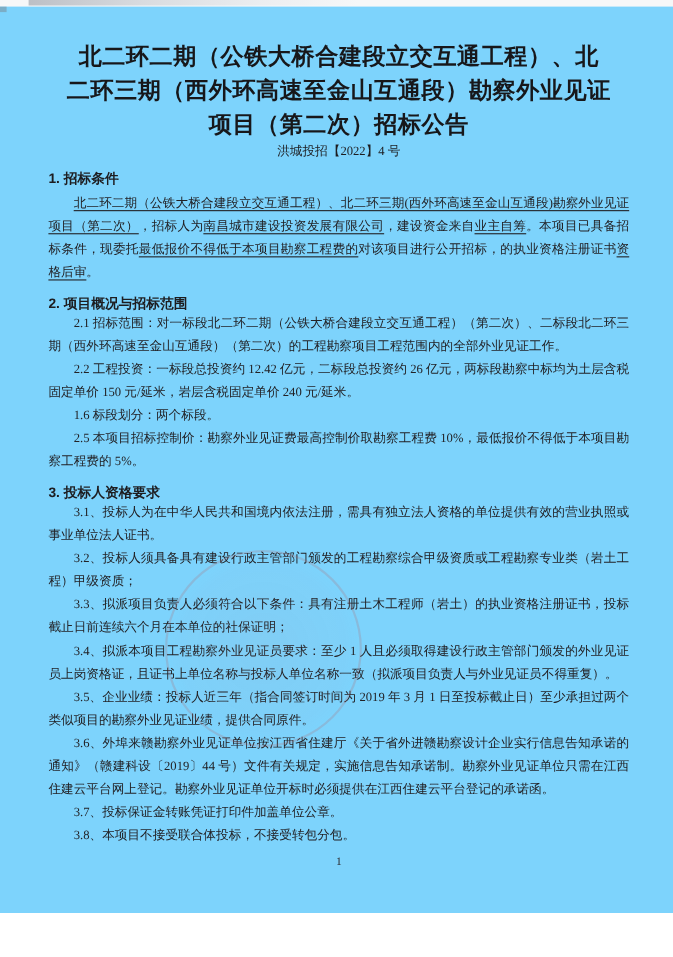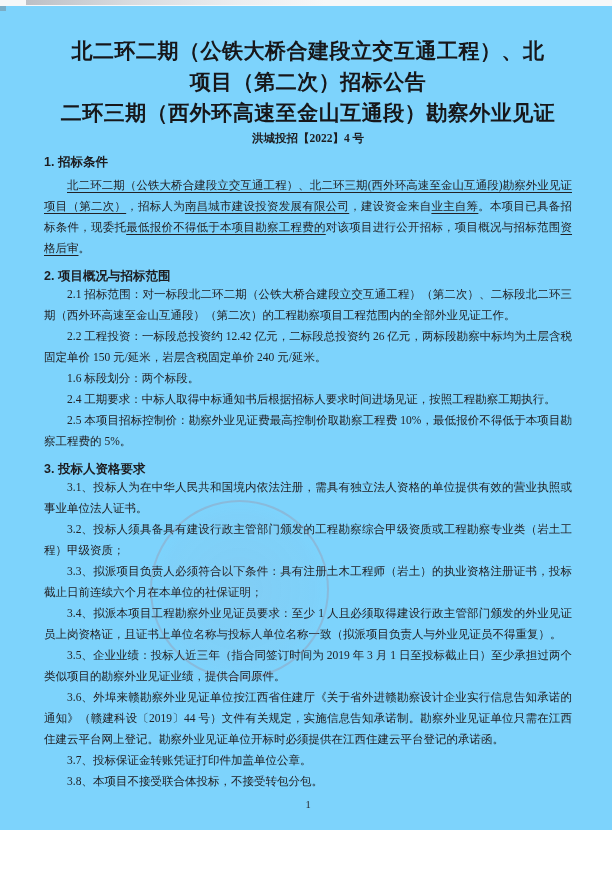--- a/index.html
+++ b/index.html
@@ -5,21 +5,21 @@
   html,body{margin:0;padding:0;background:#ffffff;}
   .canvas{position:relative;width:612px;height:830px;background:#7dd3fc;overflow:hidden;
           font-family:"Liberation Serif",serif;color:#26262a;}
   .top-strip{position:absolute;top:0;left:0;right:0;height:6px;background:#f6f7f8;}
   .top-smudge{position:absolute;top:0;left:26px;width:300px;height:5px;opacity:.75;
           background:linear-gradient(90deg,#a9adb5,#cfd2d7 35%,#e8eaed 70%,rgba(232,234,237,0));}
   .corner-speck{position:absolute;top:6px;left:0;width:6px;height:5px;background:#7a7e85;opacity:.45;}
   .doc{position:absolute;left:44px;top:36px;width:528px;}
   .title-line{text-align:center;font-weight:bold;font-size:21px;line-height:31px;color:#17171a;
           letter-spacing:.5px;white-space:nowrap;}
-  .doc-number{text-align:center;font-size:11.5px;font-weight:bold;line-height:15px;margin-top:2px;color:#1d1d20;}
+  .doc-number{text-align:center;font-size:11.5px;font-weight:normal;line-height:15px;margin-top:2px;color:#1d1d20;}
   .sec-heading{font-family:Liberation Sans, sans-serif;font-size:12.5px;font-weight:bold;
           line-height:16px;margin:9px 0 0 0;color:#1d1d20;}
   .sec-heading.first{margin-top:8px;}
   .par{font-size:11.5px;line-height:21px;text-align:justify;text-indent:2em;margin:0;color:#222226;}
   .par.intro{margin-top:5px;}
   .u{text-decoration:underline;text-underline-offset:3px;text-decoration-thickness:1px;}
   .page-num{text-align:center;font-size:10.5px;line-height:14px;margin-top:6px;color:#2a2a2e;}
   .stamp{position:absolute;left:150px;top:500px;width:175px;height:175px;border-radius:50%;
           border:2px solid rgba(184,92,92,.20);pointer-events:none;filter:blur(.4px);
           background:radial-gradient(circle,rgba(200,110,110,.05),rgba(200,110,110,.02) 60%,transparent 70%);}
@@ -33,32 +33,31 @@
 
 <div class="canvas">
 
   <div class="top-strip"></div>
   <div class="top-smudge"></div>
   <div class="corner-speck"></div>
 
   <div class="doc">
 
     <div class="title-line">北二环二期（公铁大桥合建段立交互通工程）、北</div>
+    <div class="title-line">二环三期（西外环高速至金山互通段）勘察外业见证</div>
     <div class="title-line">项目（第二次）招标公告</div>
-    <div class="title-line">二环三期（西外环高速至金山互通段）勘察外业见证</div>
     <div class="doc-number">洪城投招【2022】4 号</div>
 
     <div class="sec-heading first">1. 招标条件</div>
-    <p class="par intro"><span class="u">北二环二期（公铁大桥合建段立交互通工程）、北二环三期(西外环高速至金山互通段)勘察外业见证项目（第二次）</span><span>，招标人为</span><span class="u">南昌城市建设投资发展有限公司</span><span>，建设资金来自</span><span class="u">业主自筹</span><span>。本项目已具备招标条件，现委托</span><span class="u">最低报价不得低于本项目勘察工程费的</span><span>对该项目进行公开招标，项目概况与招标范围</span><span class="u">资格后审</span><span>。</span></p>
+    <p class="par intro"><span class="u">北二环二期（公铁大桥合建段立交互通工程）、北二环三期(西外环高速至金山互通段)勘察外业见证项目（第二次）</span><span>，招标人为</span><span class="u">南昌城市建设投资发展有限公司</span><span>，建设资金来自</span><span class="u">业主自筹</span><span>。本项目已具备招标条件，现委托</span><span class="u">最低报价不得低于本项目勘察工程费的</span><span>对该项目进行公开招标，的执业资格注册证书</span><span class="u">资格后审</span><span>。</span></p>
 
     <div class="sec-heading">2. 项目概况与招标范围</div>
     <p class="par">2.1 招标范围：对一标段北二环二期（公铁大桥合建段立交互通工程）（第二次）、二标段北二环三期（西外环高速至金山互通段）（第二次）的工程勘察项目工程范围内的全部外业见证工作。</p>
     <p class="par">2.2 工程投资：一标段总投资约 12.42 亿元，二标段总投资约 26 亿元，两标段勘察中标均为土层含税固定单价 150 元/延米，岩层含税固定单价 240 元/延米。</p>
     <p class="par">1.6 标段划分：两个标段。</p>
-    <p class="par">2.4 工期要求：中标人取得中标通知书后根据招标人要求时间进场见证，按照工程勘察工期执行。</p>
     <p class="par">2.5 本项目招标控制价：勘察外业见证费最高控制价取勘察工程费 10%，最低报价不得低于本项目勘察工程费的 5%。</p>
 
     <div class="sec-heading">3. 投标人资格要求</div>
     <p class="par">3.1、投标人为在中华人民共和国境内依法注册，需具有独立法人资格的单位提供有效的营业执照或事业单位法人证书。</p>
     <p class="par">3.2、投标人须具备具有建设行政主管部门颁发的工程勘察综合甲级资质或工程勘察专业类（岩土工程）甲级资质；</p>
     <p class="par">3.3、拟派项目负责人必须符合以下条件：具有注册土木工程师（岩土）的执业资格注册证书，投标截止日前连续六个月在本单位的社保证明；</p>
     <p class="par">3.4、拟派本项目工程勘察外业见证员要求：至少 1 人且必须取得建设行政主管部门颁发的外业见证员上岗资格证，且证书上单位名称与投标人单位名称一致（拟派项目负责人与外业见证员不得重复）。</p>
     <p class="par">3.5、企业业绩：投标人近三年（指合同签订时间为 2019 年 3 月 1 日至投标截止日）至少承担过两个类似项目的勘察外业见证业绩，提供合同原件。</p>
     <p class="par">3.6、外埠来赣勘察外业见证单位按江西省住建厅《关于省外进赣勘察设计企业实行信息告知承诺的通知》（赣建科设〔2019〕44 号）文件有关规定，实施信息告知承诺制。勘察外业见证单位只需在江西住建云平台网上登记。勘察外业见证单位开标时必须提供在江西住建云平台登记的承诺函。</p>
     <p class="par">3.7、投标保证金转账凭证打印件加盖单位公章。</p>

